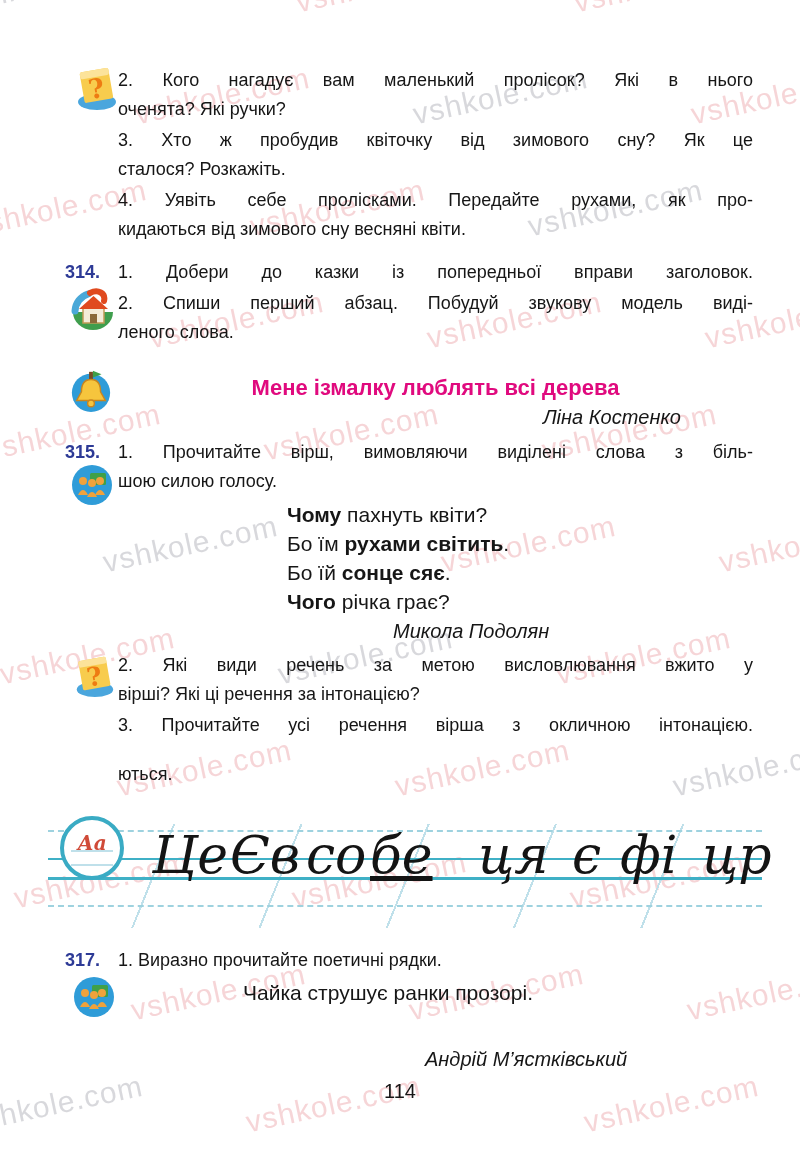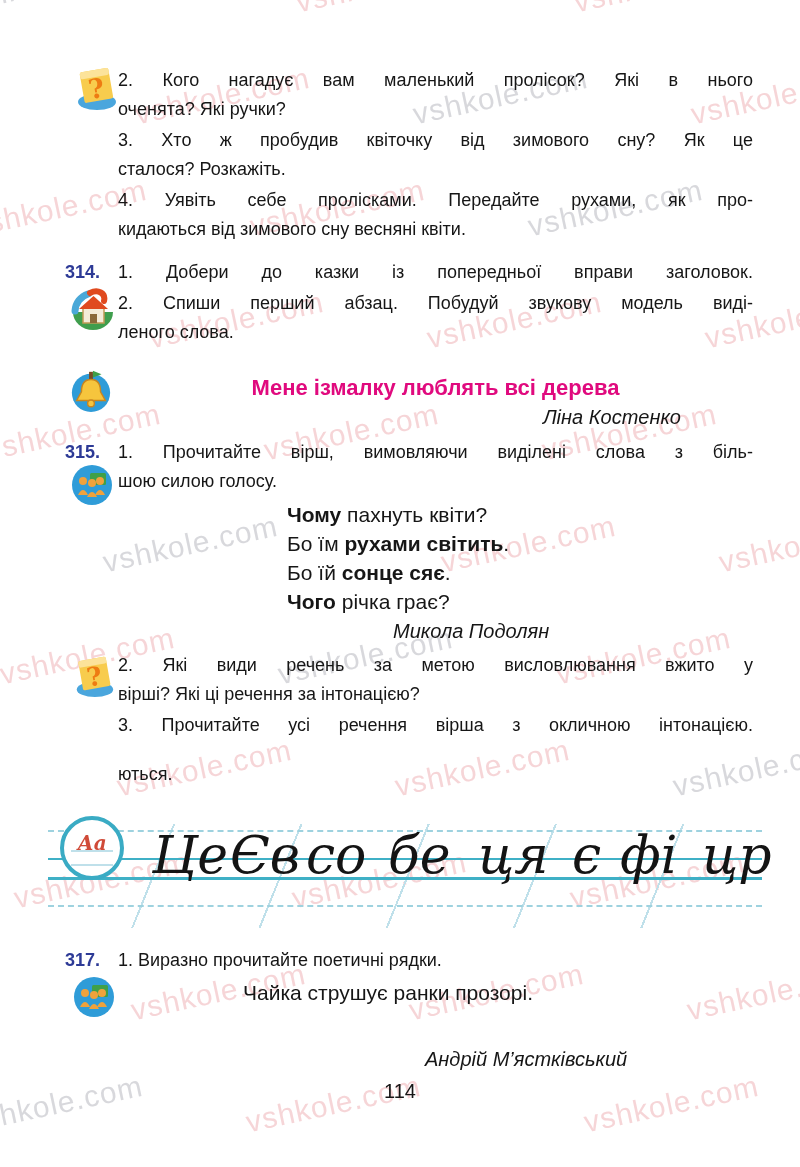--- a/index.html
+++ b/index.html
@@ -217,21 +217,21 @@
 
       <div class="aa-icon">
         <div class="rule" style="top:30px;"></div>
         <div class="rule" style="top:44px;"></div>
         <div class="aa">Аа</div>
       </div>
 
       <span class="syl" style="left:104px;">Це</span>
       <span class="syl" style="left:182px;">Єв</span>
       <span class="syl" style="left:258px;">со</span>
-      <span class="syl" style="left:340px;">бе</span>
+      <span class="syl" style="left:322px;text-decoration:underline;">бе</span>
       <span class="syl" style="left:430px;">ця</span>
       <span class="syl" style="left:524px;">є</span>
       <span class="syl" style="left:572px;">фі</span>
       <span class="syl" style="left:654px;">цр</span>
     </div>
 
     <div class="block" style="left:65px; top:946px; width:688px;">
       <p>
         <span class="num">317.</span><span>1. Виразно прочитайте поетичні рядки.</span>
       </p>

